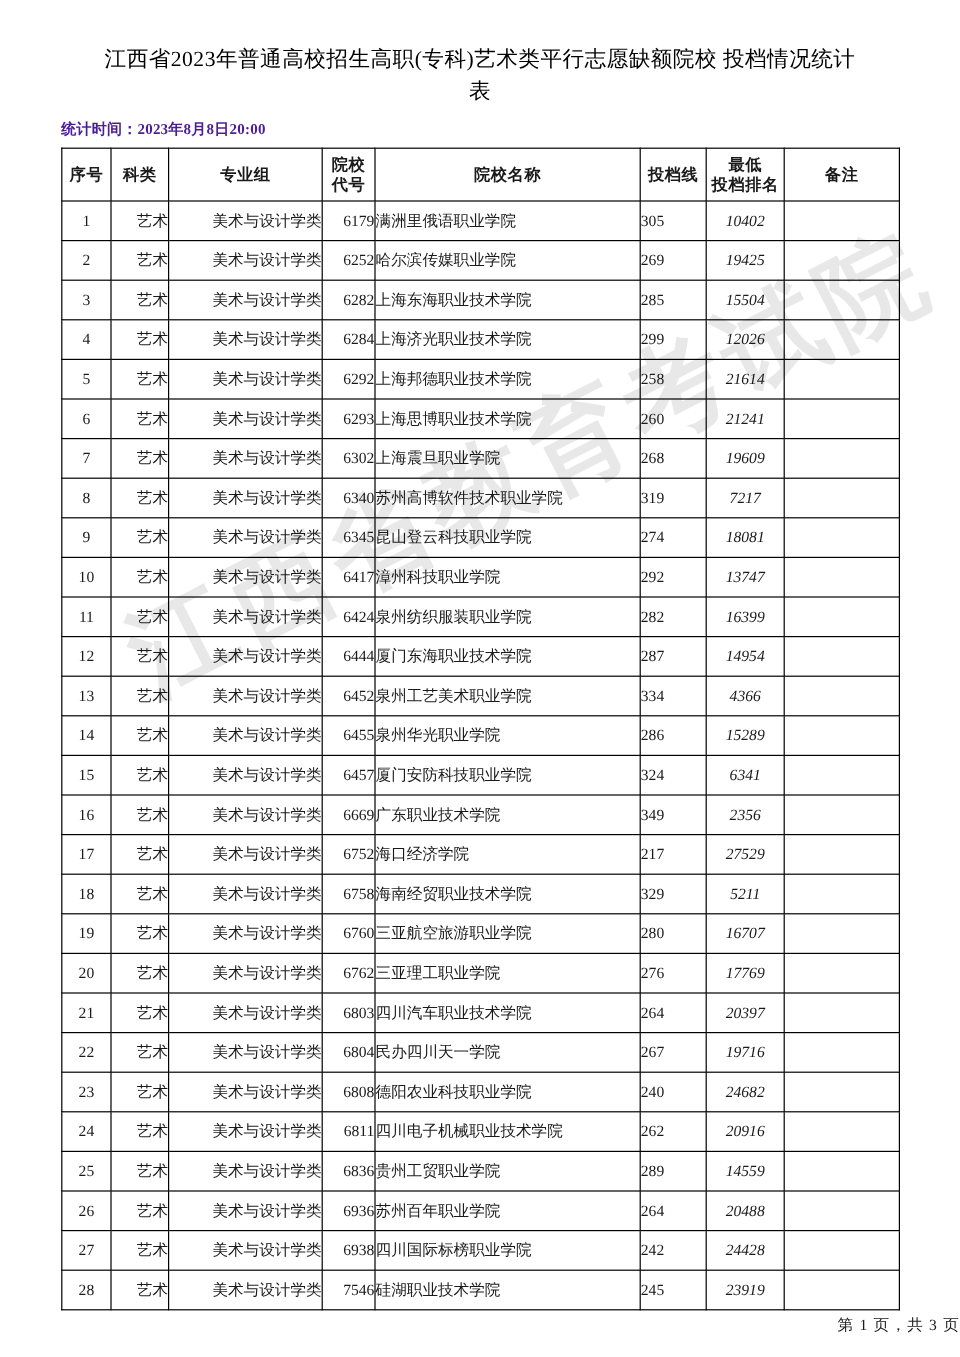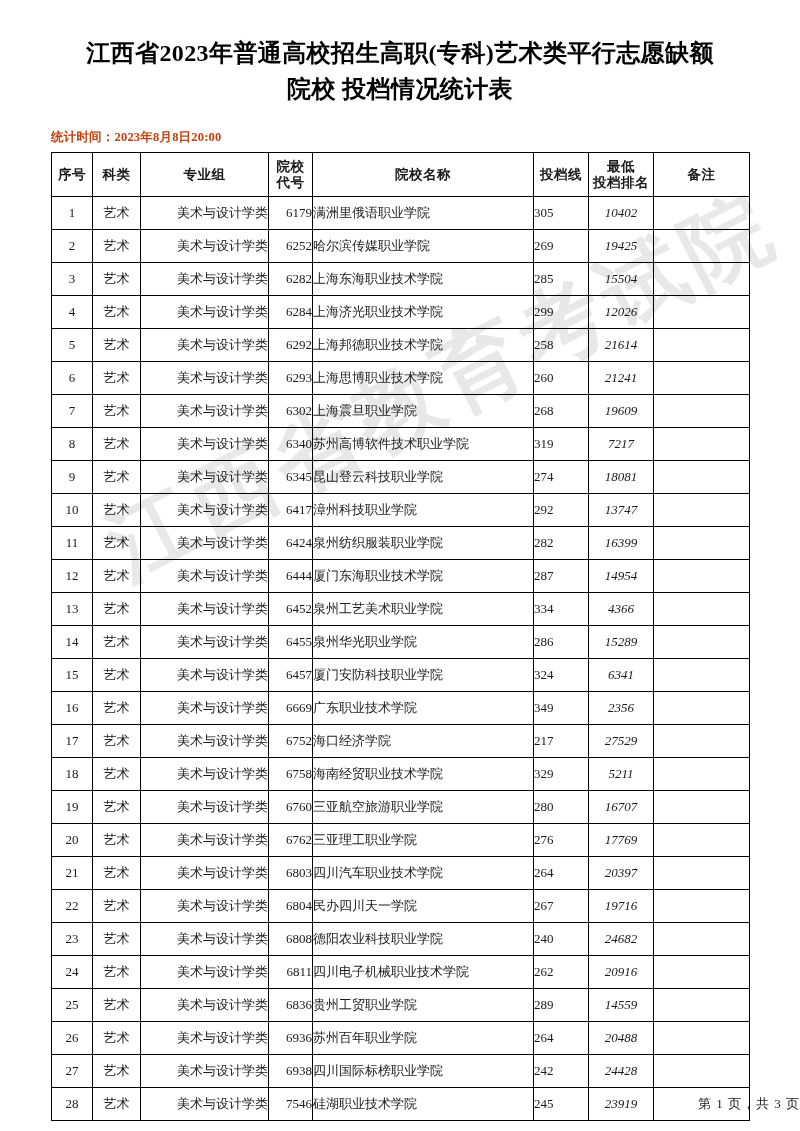--- a/index.html
+++ b/index.html
@@ -46,38 +46,38 @@
 
   
   .title-block {
     position: relative;
     z-index: 2;
     padding-top: 36px;
     text-align: center;
   }
   .doc-title {
     font-family: "Liberation Serif", "DejaVu Serif", serif;
-    font-size: 24px;
-    font-weight: 700;
+    font-size: 18px;
+    font-weight: 400;
     line-height: 1.48;
     letter-spacing: 0.4px;
     color: #000;
     margin: 0 auto;
     width: 640px;
   }
 
   .subtitle-row {
     position: relative;
     z-index: 2;
-    margin-top: 22px;
+    margin-top: 11px;
     padding-left: 51px;
     font-size: 12.5px;
     font-weight: 700;
     letter-spacing: 0.2px;
-    color: #c2410c;
+    color: #4c1d95;
   }
 
   
   .table-wrap {
     position: relative;
     z-index: 2;
     margin: 6px auto 0 auto;
     width: 698px;
   }
 
@@ -116,21 +116,21 @@
   .col-idx    { width: 41px; }
   .col-cat    { width: 48px; }
   .col-group  { width: 128px; }
   .col-code   { width: 44px; }
   .col-name   { width: 221px; }
   .col-score  { width: 55px; }
   .col-rank   { width: 65px; }
   .col-note   { width: 96px; }
 
   td.c-idx   { text-align: center; }
-  td.c-cat   { text-align: center; }
+  td.c-cat   { text-align: right; }
   td.c-group { text-align: right; }
   td.c-code  { text-align: right; padding-right: 4px; }
   td.c-name  { text-align: left; padding-left: 5px; }
   td.c-score { }
   td.c-rank  { text-align: center; font-style: italic; }
   td.c-note  { text-align: center; }
 
   .hdr-two-line { display: block; }
 
   

